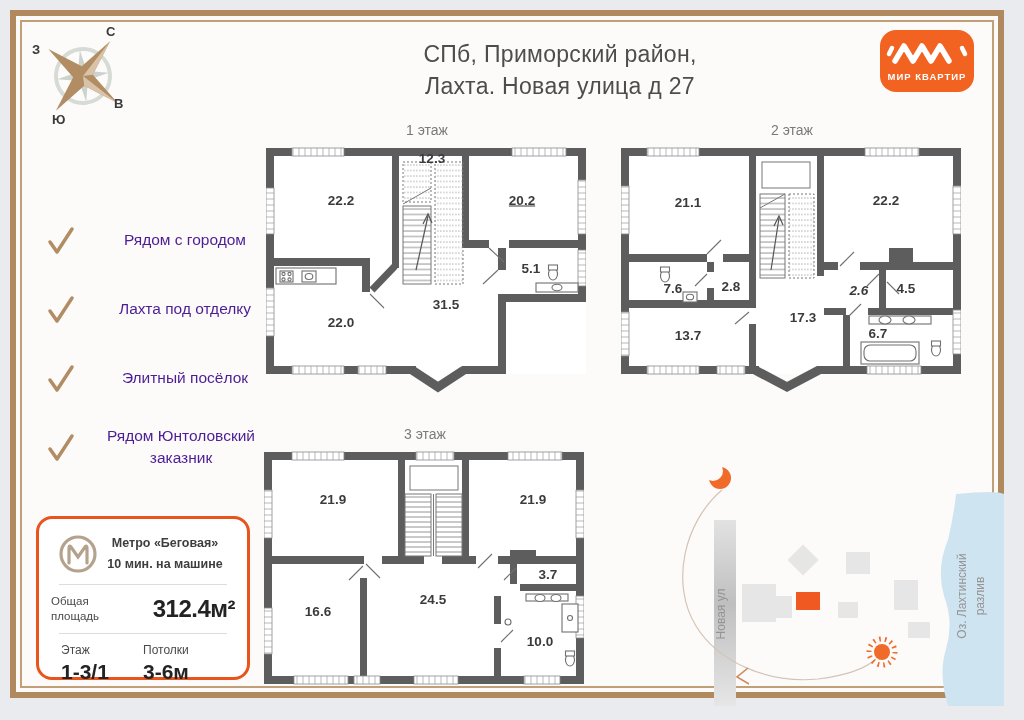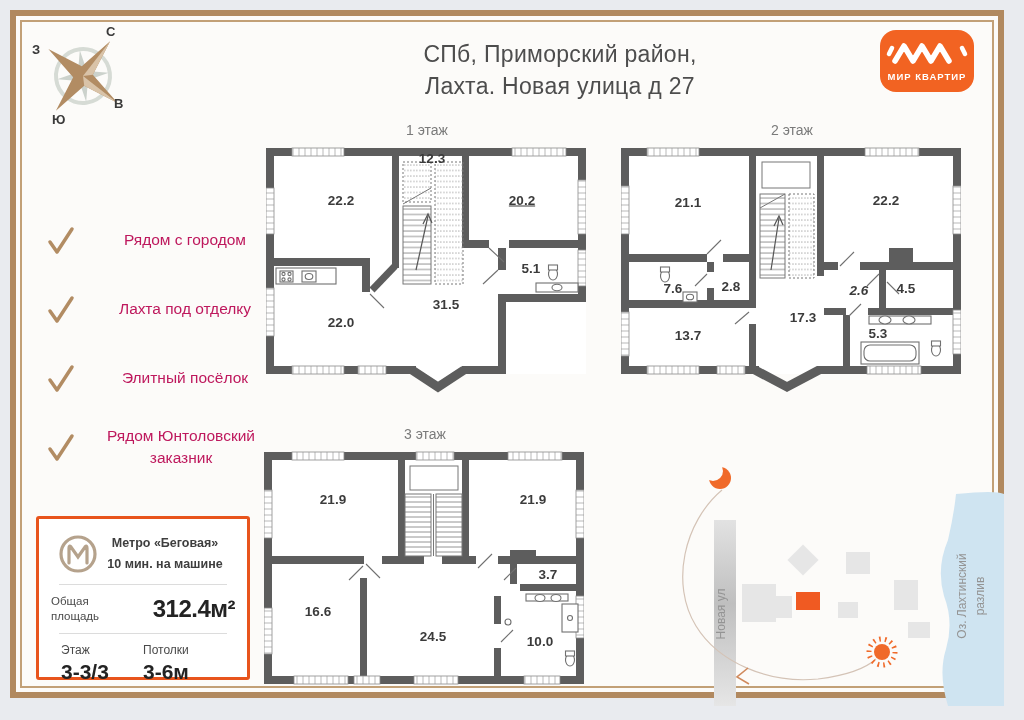--- a/index.html
+++ b/index.html
@@ -14,26 +14,26 @@
          color:#4d4d4d;font-size:23px;font-weight:500;line-height:1.4;letter-spacing:.3px;}
   .logo{position:absolute;left:878px;top:28px;width:100px;height:66px;}
 
   
   .compass{position:absolute;left:26px;top:22px;width:120px;height:120px;}
   .compass .pt{position:absolute;font-size:13px;font-weight:bold;color:#3a3a3a;}
 
   
   .features{position:absolute;left:44px;top:214px;width:230px;}
   .feature{display:flex;align-items:center;height:52px;margin-bottom:17px;}
-  .feature .txt{margin-left:20px;color:#be185d;font-size:15.5px;line-height:1.45;
+  .feature .txt{margin-left:20px;color:#4c1d95;font-size:15.5px;line-height:1.45;
                 text-align:center;flex:1;}
 
   
   .card{position:absolute;left:36px;top:516px;width:214px;height:164px;box-sizing:border-box;
-        border:3px solid #e8541c;border-radius:3px;background:#fff;}
+        border:3px solid #e8541c;border-radius:16px;background:#fff;}
   .card-row1{display:flex;align-items:center;padding:14px 16px 0 18px;}
   .card-row1 .metro-txt{flex:1;text-align:center;color:#3e3e3e;font-size:12.5px;
                         font-weight:bold;line-height:1.65;}
   .card hr{border:none;border-top:1.5px solid #dcdcdc;margin:9px 20px;}
   .card-row2{display:flex;align-items:center;justify-content:space-between;padding:0 12px;}
   .card-row2 .lbl{width:72px;color:#4a4a4a;font-size:11.5px;line-height:1.3;}
   .card-row2 .val{font-size:24px;font-weight:bold;color:#232323;letter-spacing:-.5px;}
   .card-row3{display:flex;padding:0 22px;}
   .card-row3 .col{width:50%;}
   .card-row3 .lbl{color:#4a4a4a;font-size:12px;margin-bottom:3px;}
@@ -134,21 +134,21 @@
     </div>
     <hr>
     <div class="card-row2">
       <div class="lbl">Общая площадь</div>
       <div class="val">312.4м²</div>
     </div>
     <hr>
     <div class="card-row3">
       <div class="col">
         <div class="lbl">Этаж</div>
-        <div class="val">3-3/3</div>
+        <div class="val">1-3/1</div>
       </div>
       <div class="col">
         <div class="lbl">Потолки</div>
         <div class="val">3-6м</div>
       </div>
     </div>
   </div>
 
   <div class="plan" style="left:266px;top:122px;width:322px;">
     <div class="plan-title">1 этаж</div>
@@ -346,21 +346,21 @@
         </g>
       </svg>
       <span class="room-label" style="left:67px;top:60px;">21.1</span>
       <span class="room-label" style="left:265px;top:58px;">22.2</span>
       <span class="room-label" style="left:52px;top:146px;">7.6</span>
       <span class="room-label" style="left:110px;top:144px;">2.8</span>
       <span class="room-label" style="left:238px;top:148px;font-style:italic;">2.6</span>
       <span class="room-label" style="left:285px;top:146px;">4.5</span>
       <span class="room-label" style="left:182px;top:175px;">17.3</span>
       <span class="room-label" style="left:67px;top:193px;">13.7</span>
-      <span class="room-label" style="left:257px;top:191px;">5.3</span>
+      <span class="room-label" style="left:257px;top:191px;">6.7</span>
     </div>
   </div>
 
   <div class="plan" style="left:264px;top:426px;width:322px;">
     <div class="plan-title">3 этаж</div>
     <div class="plan-body">
       <svg width="320" height="246" viewBox="0 0 320 246">
         <defs>
           <pattern id="p3s" width="6" height="5" patternUnits="userSpaceOnUse">
             <path d="M0 1H6" stroke="#777" stroke-width=".8"></path>
@@ -442,21 +442,21 @@
             <circle cx="306" cy="172" r="2.5"></circle>
           <ellipse cx="306" cy="214" rx="4.5" ry="6"></ellipse>
             <rect x="301.5" y="205" width="9" height="5"></rect>
           <circle cx="244" cy="176" r="3"></circle>
         </g>
       </svg>
       <span class="room-label" style="left:69px;top:53px;">21.9</span>
       <span class="room-label" style="left:269px;top:53px;">21.9</span>
       <span class="room-label" style="left:284px;top:128px;">3.7</span>
       <span class="room-label" style="left:54px;top:165px;">16.6</span>
-      <span class="room-label" style="left:169px;top:153px;margin-top:37px;">24.5</span>
+      <span class="room-label" style="left:169px;top:153px;">24.5</span>
       <span class="room-label" style="left:276px;top:195px;">10.0</span>
     </div>
   </div>
 
   <div class="minimap">
     <svg width="348" height="262" viewBox="0 0 348 262">
       <defs>
         <linearGradient id="roadg" x1="0" y1="0" x2="0" y2="1">
           <stop offset="0" stop-color="#e2e2e2"></stop>
             <stop offset=".45" stop-color="#bfbfbf"></stop>

